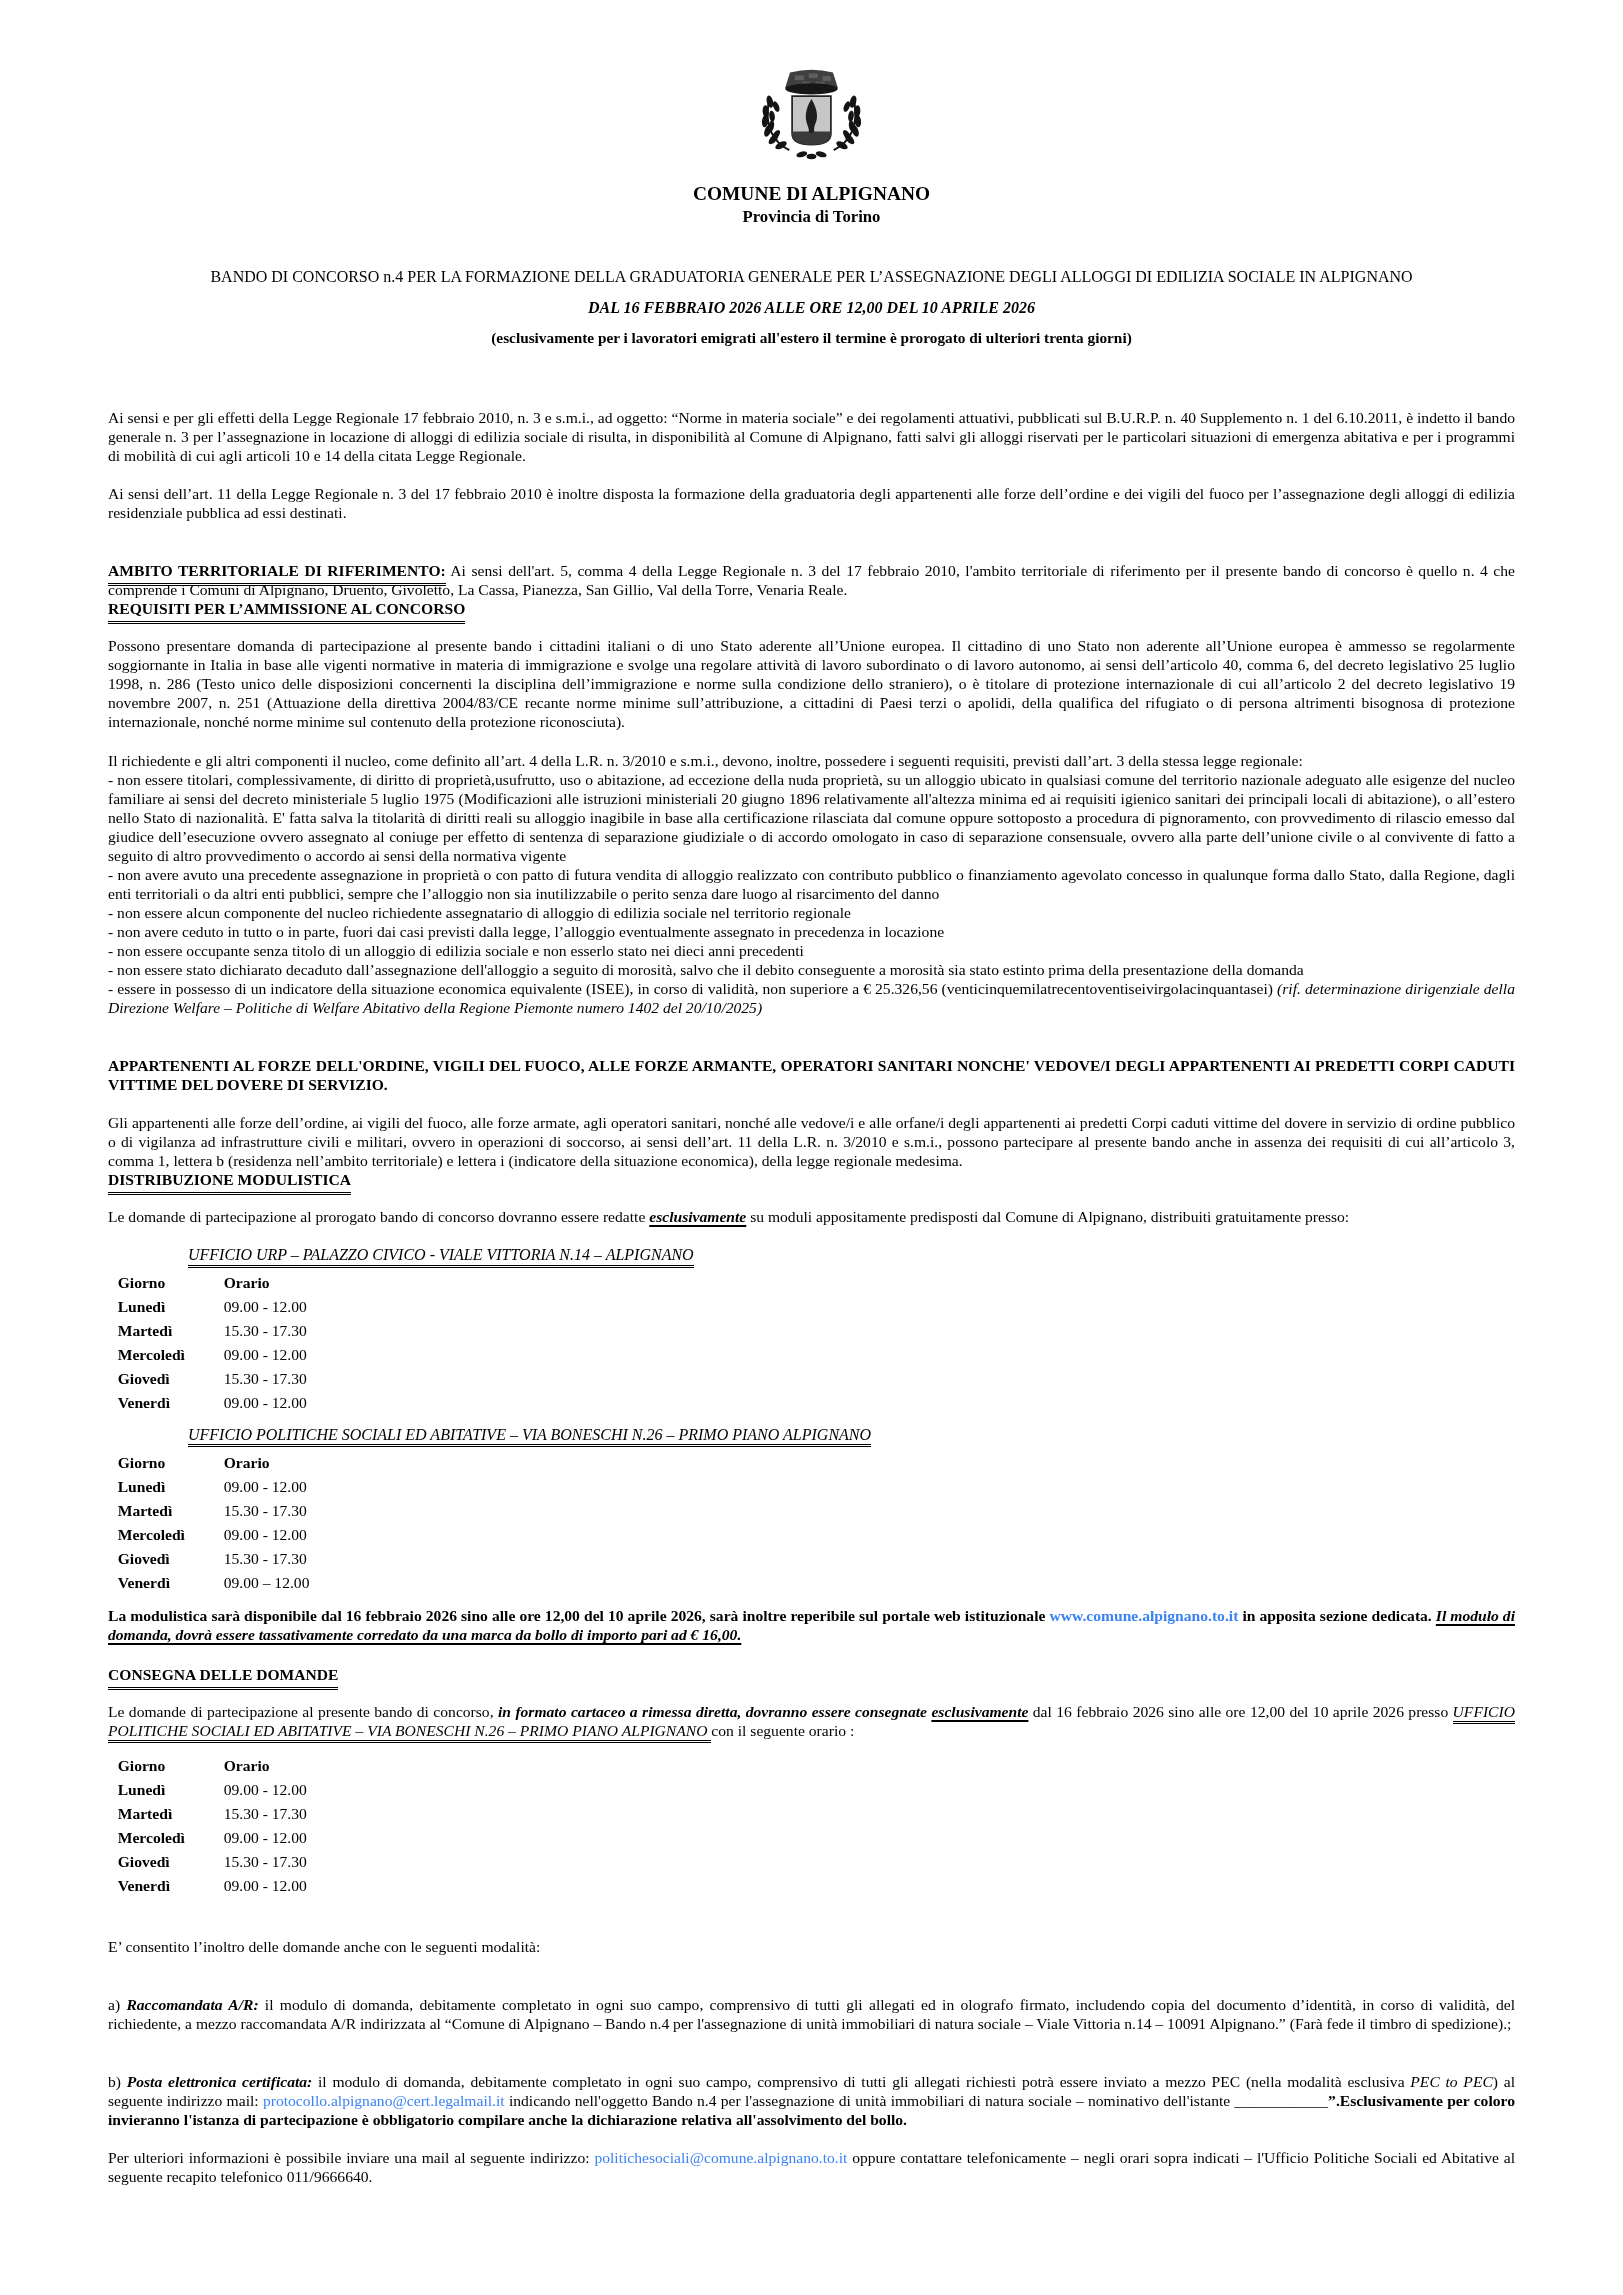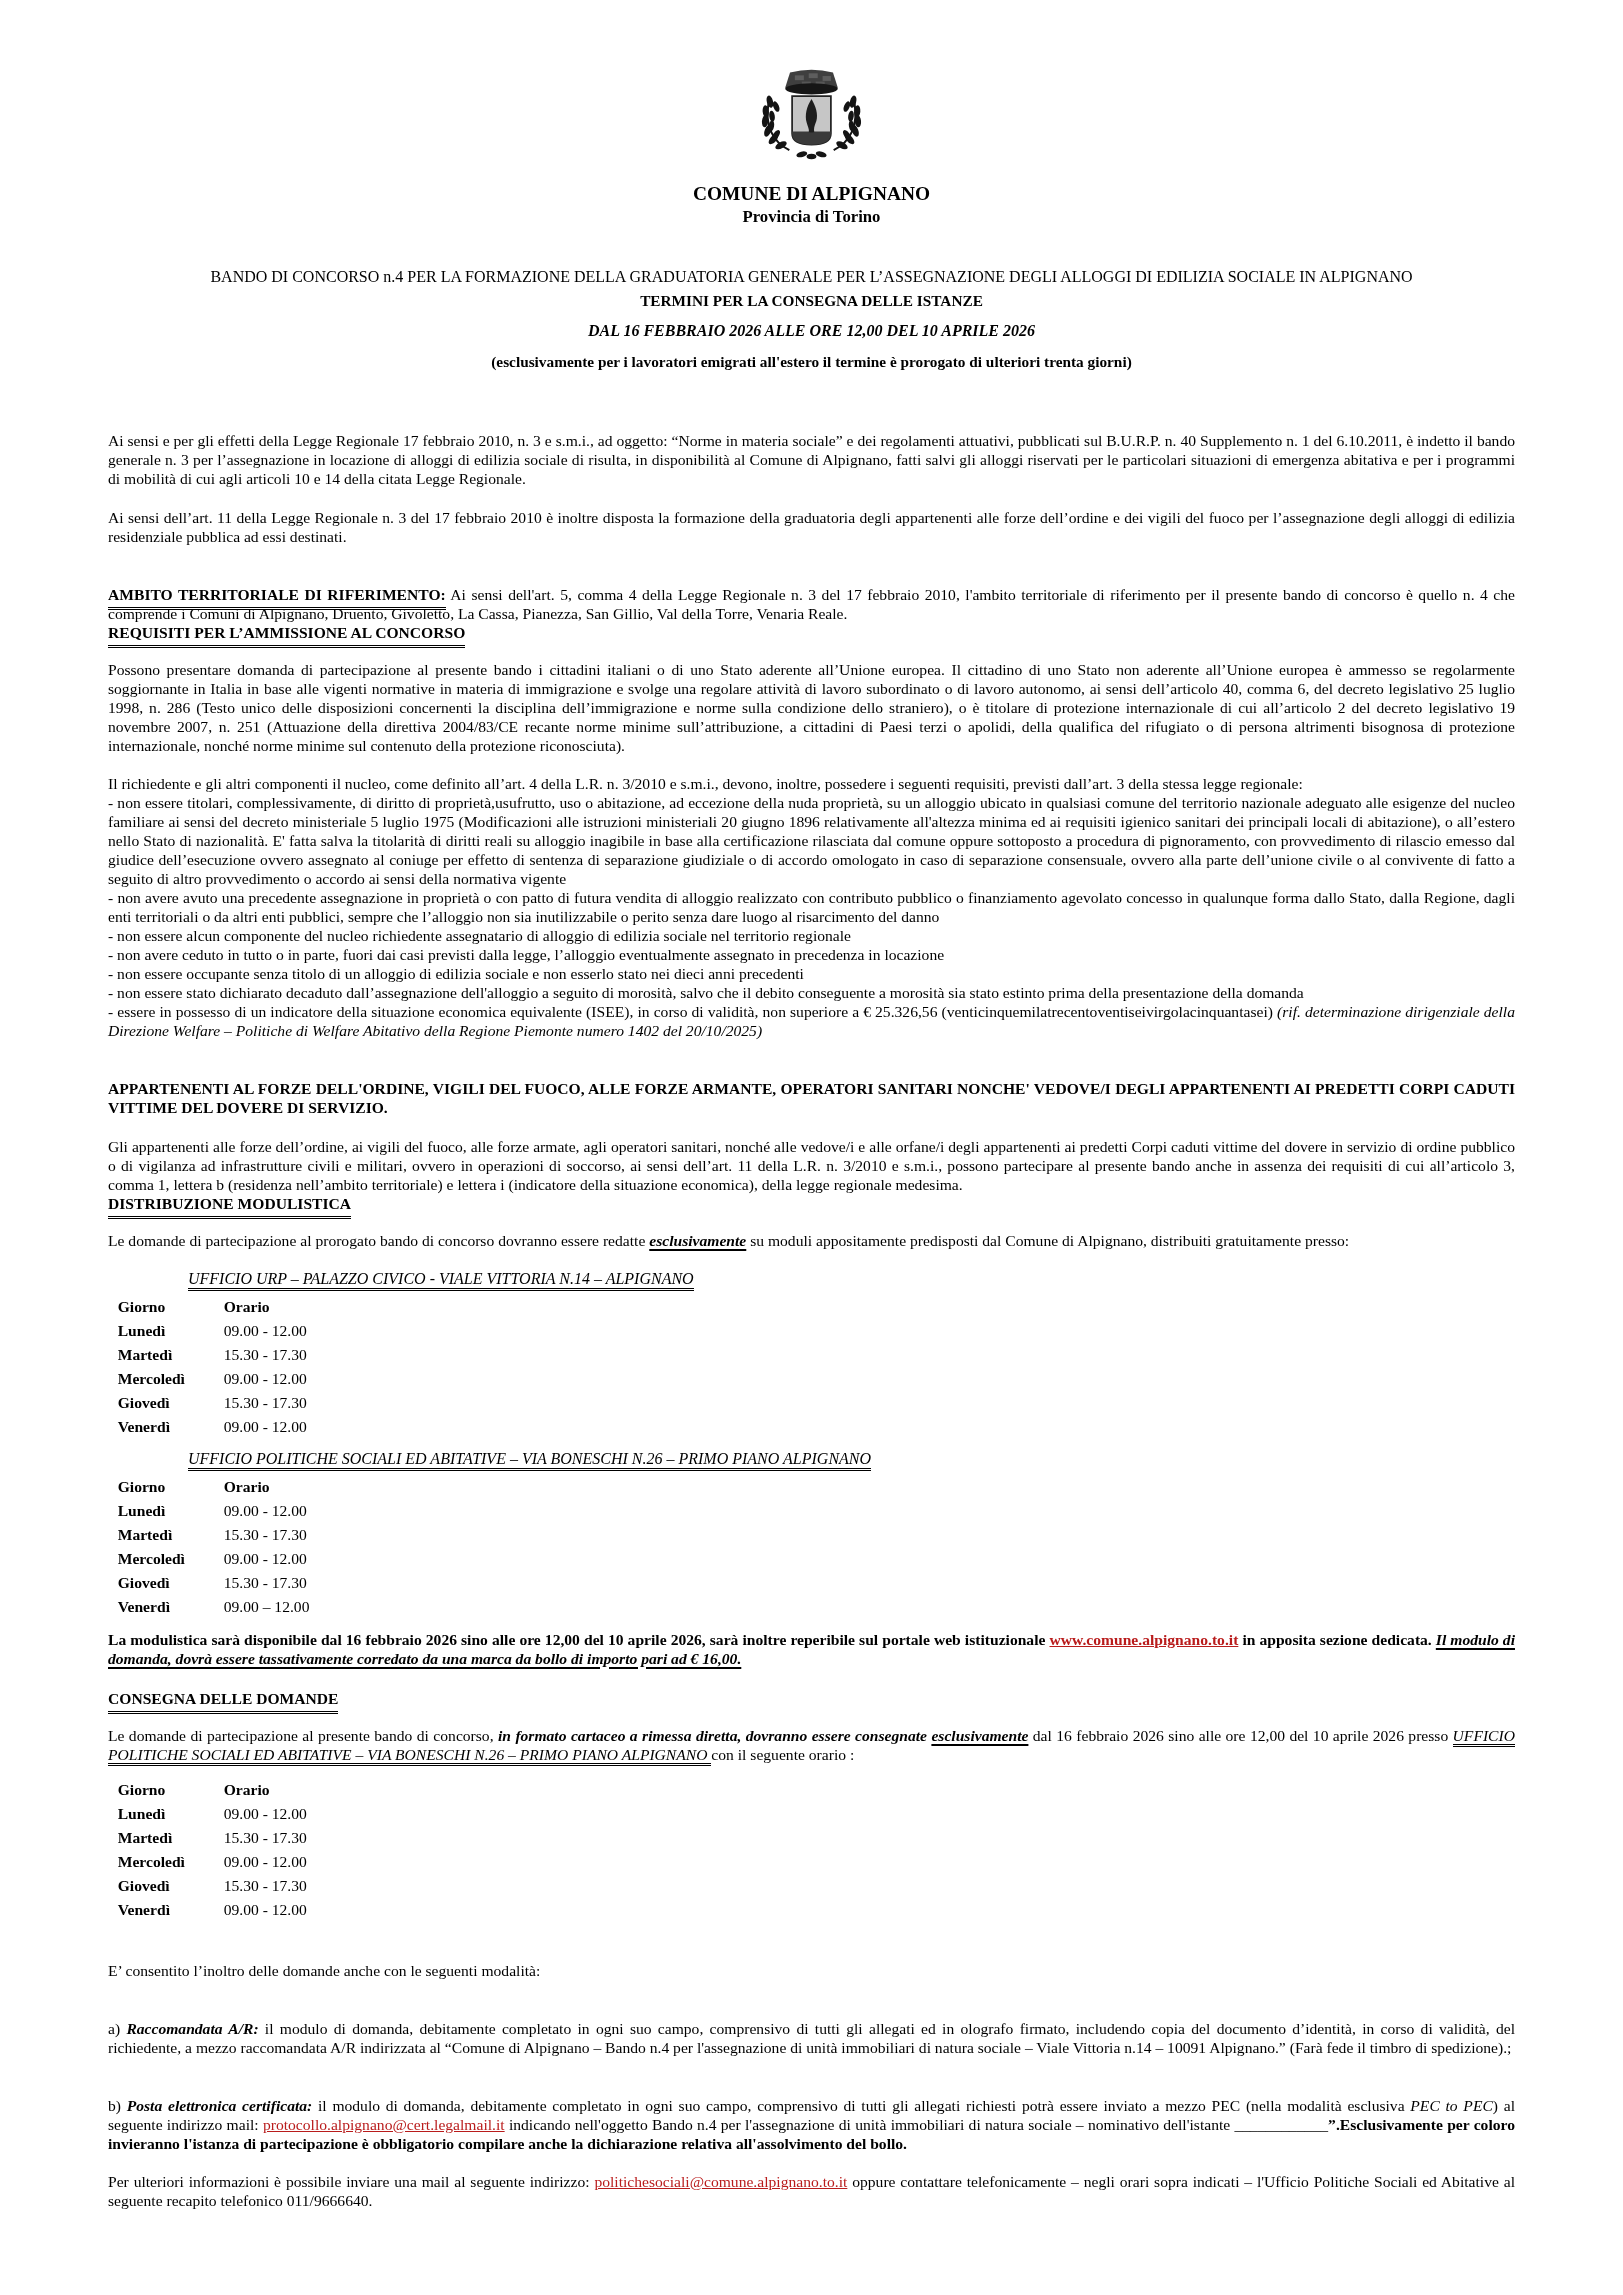--- a/index.html
+++ b/index.html
@@ -53,21 +53,21 @@
   .office > span { border-bottom: 3.5px double #000; padding-bottom: 1.4px; }
 
   .office-inline { font-style: italic; border-bottom: 3.5px double #000; padding-bottom: 0.7px; }
 
   
   .sched { margin: 7px 0 0 9.7px; font-size: 15.6px; }
   .sched .row { display: grid; grid-template-columns: 106px auto; line-height: 24px; }
   .sched .day { font-weight: bold; }
   .sched .head .time { font-weight: bold; }
 
-  a.link { color: #b91c1c; text-decoration: underline; cursor: pointer; }
+  a.link { color: #3b82f6; cursor: pointer; }
 </style>
 </head>
 <body>
 
 <div class="page">
 
   <header class="doc-header">
     <svg class="crest" width="133" height="104" viewBox="0 0 192 150" aria-hidden="true">
       <g>
         <path d="M58 30 L65 8 Q96 0 127 8 L134 30 Q96 40 58 30 Z" fill="#3f3f3f"></path>
@@ -113,21 +113,20 @@
         <path d="M96 46 C89 57 86 69 89 80 C91 87 93 90 92 94 H100 C99 90 100 85 103 78 C106 68 102 56 96 46 Z" fill="#1e1e1e"></path>
         <rect x="93.5" y="88" width="5" height="6" fill="#1e1e1e"></rect>
       </g>
     </svg>
     <div class="muni">COMUNE DI ALPIGNANO</div>
     <div class="prov">Provincia di Torino</div>
   </header>
 
   <div class="title-block">
     <div class="t-main">BANDO DI CONCORSO n.4 PER LA FORMAZIONE DELLA GRADUATORIA GENERALE PER L’ASSEGNAZIONE DEGLI ALLOGGI DI EDILIZIA SOCIALE IN ALPIGNANO</div>
-    <div class="t-sub">TERMINI PER LA CONSEGNA DELLE ISTANZE</div>
     <div class="t-dates">DAL 16 FEBBRAIO 2026 ALLE ORE 12,00 DEL  10 APRILE 2026</div>
     <div class="t-note">(esclusivamente per i lavoratori emigrati all'estero il termine è prorogato di ulteriori trenta giorni)</div>
   </div>
 
   <p class="body mt-3">Ai sensi e per gli effetti della Legge Regionale 17 febbraio 2010, n. 3 e s.m.i., ad oggetto: “Norme in materia sociale” e dei regolamenti attuativi, pubblicati sul B.U.R.P. n. 40 Supplemento n. 1 del 6.10.2011, è indetto il bando generale n. 3  per l’assegnazione in locazione di alloggi di edilizia sociale di risulta, in disponibilità al Comune di Alpignano, fatti salvi gli alloggi riservati per le particolari situazioni di emergenza abitativa e per i programmi di mobilità di cui agli articoli 10 e 14 della citata Legge Regionale.</p>
   <p class="body mt-1">Ai sensi dell’art. 11 della Legge Regionale n. 3 del 17 febbraio 2010 è inoltre disposta la formazione della graduatoria degli appartenenti alle forze dell’ordine e dei vigili del fuoco per l’assegnazione degli alloggi di edilizia residenziale pubblica ad essi destinati.</p>
 
   <p class="body mt-2"><span class="h-inline">AMBITO TERRITORIALE  DI RIFERIMENTO:</span><span> Ai sensi dell'art. 5, comma 4 della Legge Regionale n. 3 del 17 febbraio 2010, l'ambito territoriale di riferimento per il presente bando di concorso è quello n. 4 che comprende i Comuni di Alpignano, Druento, Givoletto, La Cassa, Pianezza, San Gillio, Val della Torre, Venaria Reale.</span></p>
 
   <div class="sec-heading mt-2"><span>REQUISITI PER L’AMMISSIONE AL CONCORSO</span></div>

